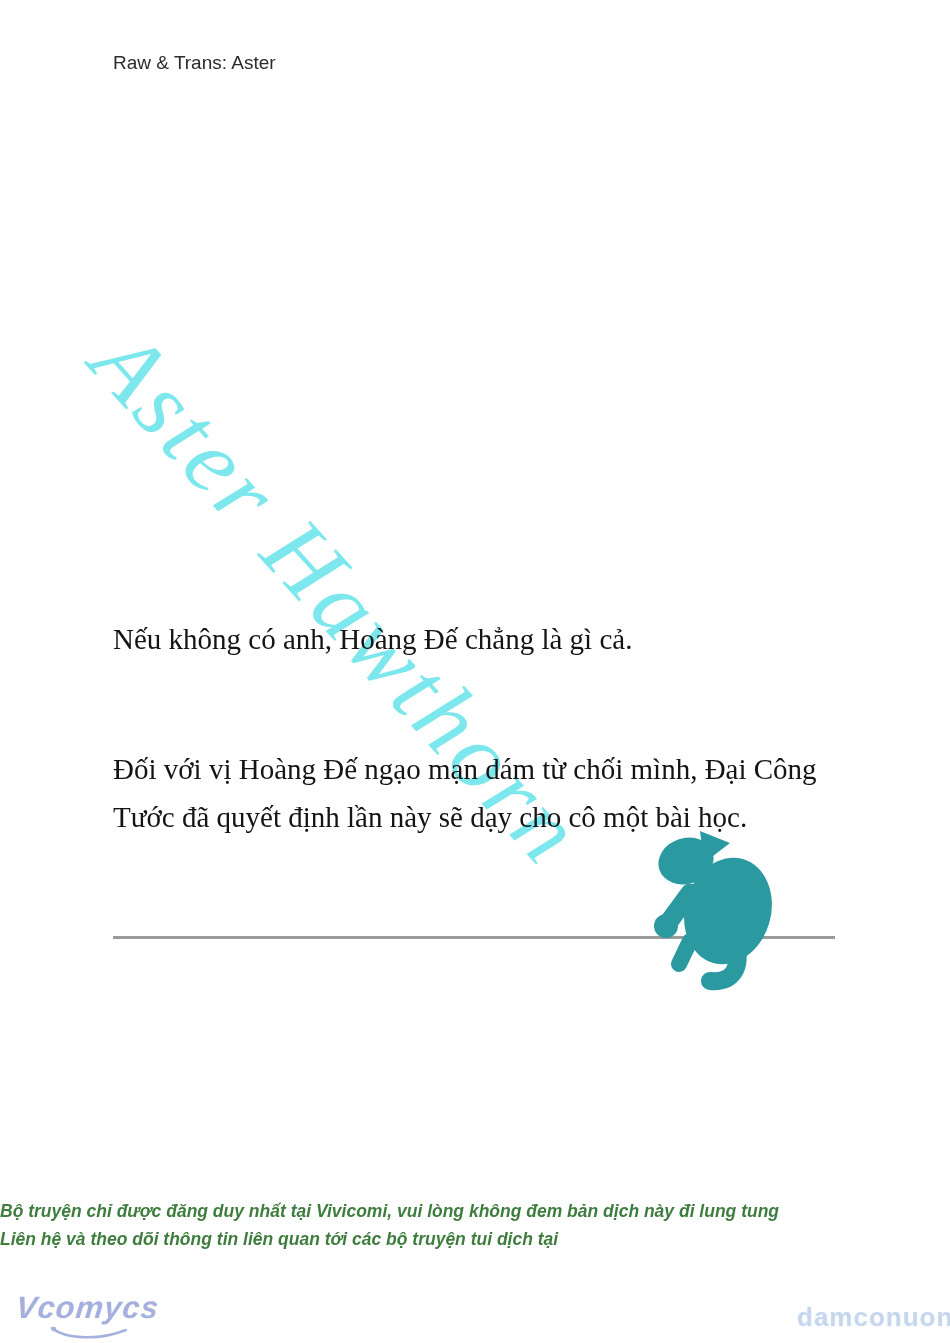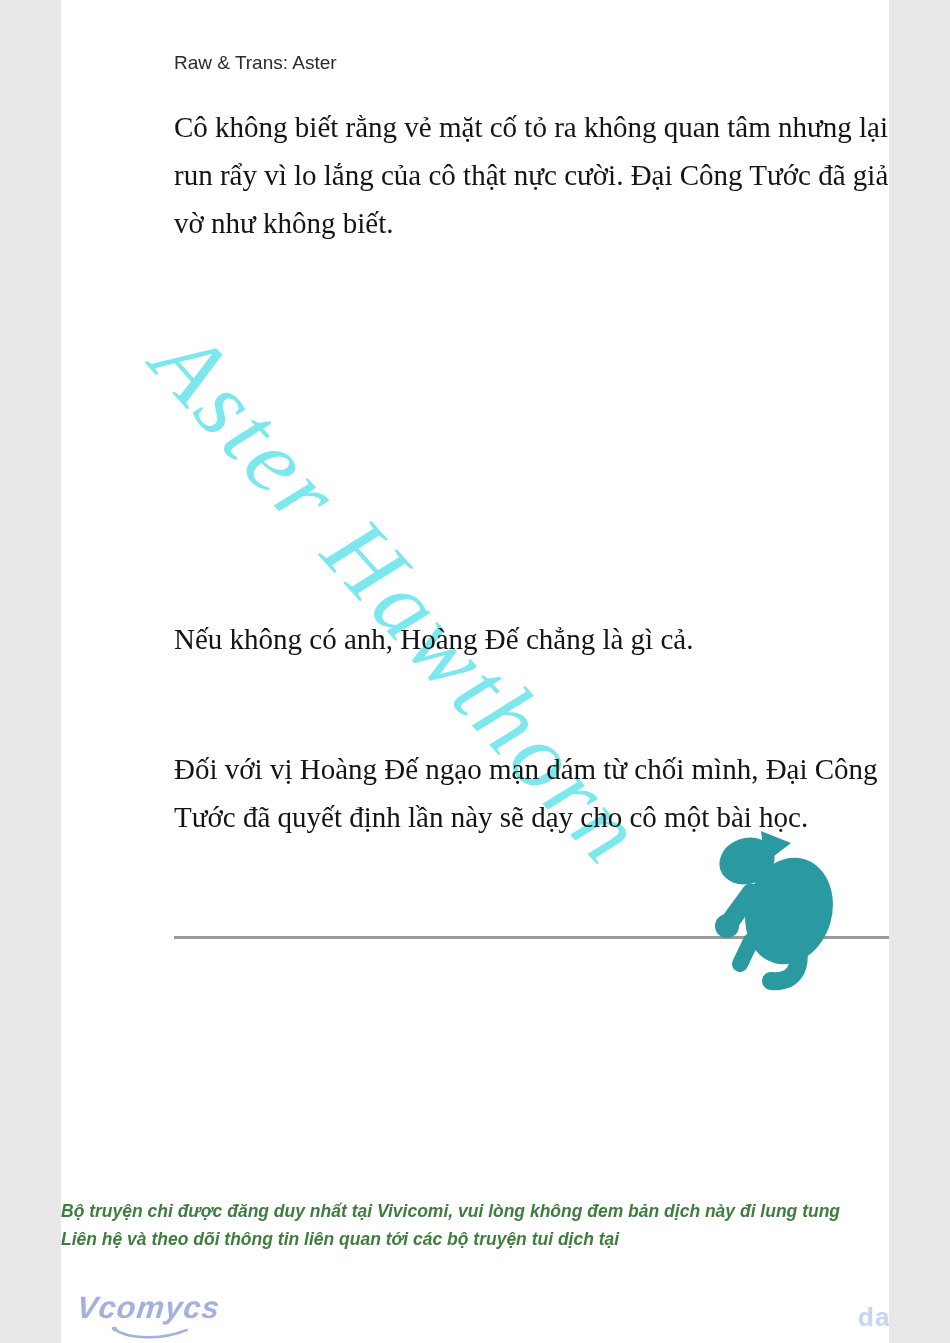--- a/index.html
+++ b/index.html
@@ -1,19 +1,19 @@
 <!DOCTYPE html>
 <html><head>
 <meta charset="utf-8">
 <style>
   * { margin:0; padding:0; box-sizing:border-box; }
   html,body { background:#e8e8e8; }
   .page {
     position:relative;
-    width:828px; height:1343px;
+    width:950px; height:1343px;
     margin:0 auto;
     background:#ffffff;
     overflow:hidden;
     font-family:"Liberation Serif", serif;
   }
   .credit-header {
     position:absolute; left:113px; top:52px;
     font-family:"Liberation Sans", sans-serif;
     font-size:19px; color:#2b2b2b;
     z-index:2;
@@ -80,21 +80,20 @@
 </style>
 </head>
 <body>
 
 <div class="page">
 
   <div class="credit-header">Raw &amp; Trans: Aster</div>
 
   <div class="watermark">Aster Hawthorn</div>
 
-  <p class="body-text p1">Cô không biết rằng vẻ mặt cố tỏ ra không quan tâm nhưng lại run rẩy vì lo lắng của cô thật nực cười. Đại Công Tước đã giả vờ như không biết.</p>
   <p class="body-text p3">Nếu không có anh, Hoàng Đế chẳng là gì cả.</p>
   <p class="body-text p4">Đối với vị Hoàng Đế ngạo mạn dám từ chối mình, Đại Công Tước đã quyết định lần này sẽ dạy cho cô một bài học.</p>
 
   <div class="divider"></div>
 
   <svg class="cat-logo" viewBox="0 0 130 162" xmlns="http://www.w3.org/2000/svg">
     <g fill="#2a9aa0" stroke="none">
       <polygon points="54,0 84,12 58,32"></polygon>
       <ellipse cx="40" cy="30" rx="28" ry="23" transform="rotate(-18 40 30)"></ellipse>
       <ellipse cx="82" cy="80" rx="43" ry="54" transform="rotate(16 82 80)"></ellipse>

